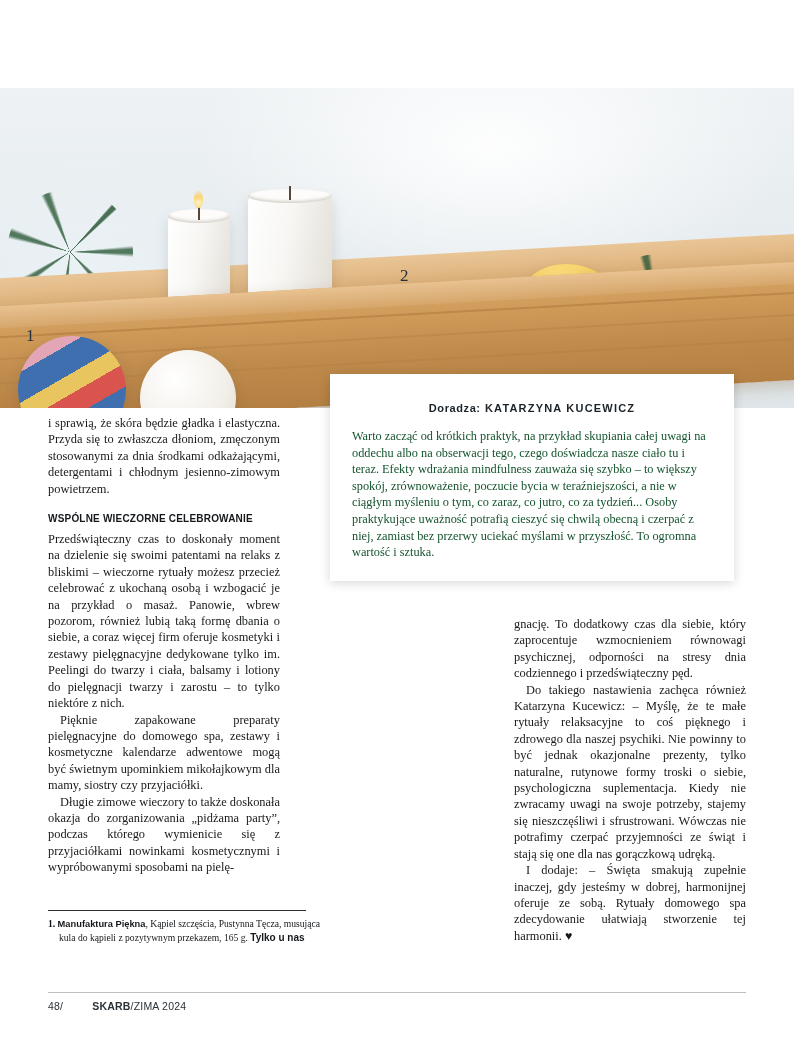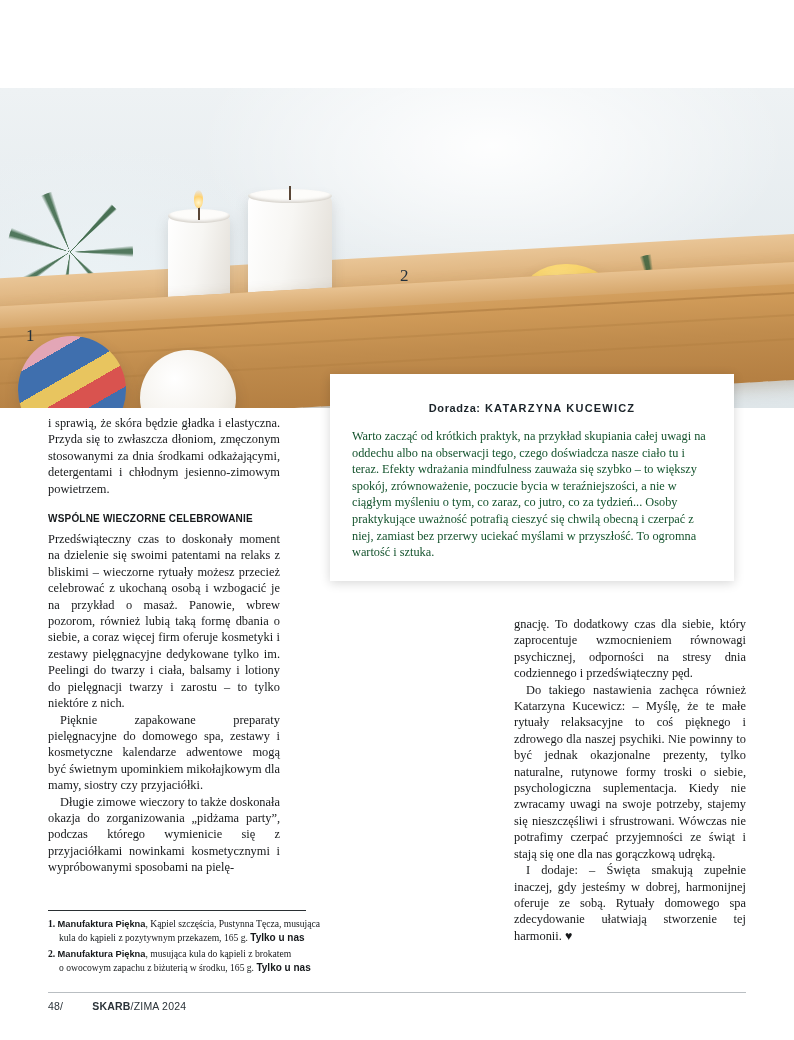--- a/index.html
+++ b/index.html
@@ -395,28 +395,20 @@
   <div class="footnotes">
     <div class="rule"></div>
     <div class="fn">
       <span class="n">1.</span>
       <span class="brand">Manufaktura Piękna</span><span>, Kąpiel szczęścia, Pustynna Tęcza, musująca</span>
       <span class="sub">
         <span>kula do kąpieli z pozytywnym przekazem, 165 g.</span>
         <span class="tag">Tylko u nas</span>
       </span>
     </div>
-    <div class="fn">
-      <span class="n">2.</span>
-      <span class="brand">Manufaktura Piękna</span><span>, musująca kula do kąpieli z brokatem</span>
-      <span class="sub">
-        <span>o owocowym zapachu z biżuterią w środku, 165 g.</span>
-        <span class="tag">Tylko u nas</span>
-      </span>
-    </div>
   </div>
 
   <div class="footer-rule"></div>
   <div class="folio">
     <span>48</span><span>/</span><b>SKARB</b><span>/</span><span>ZIMA 2024</span>
   </div>
 
 </div>
 
 </body></html>

